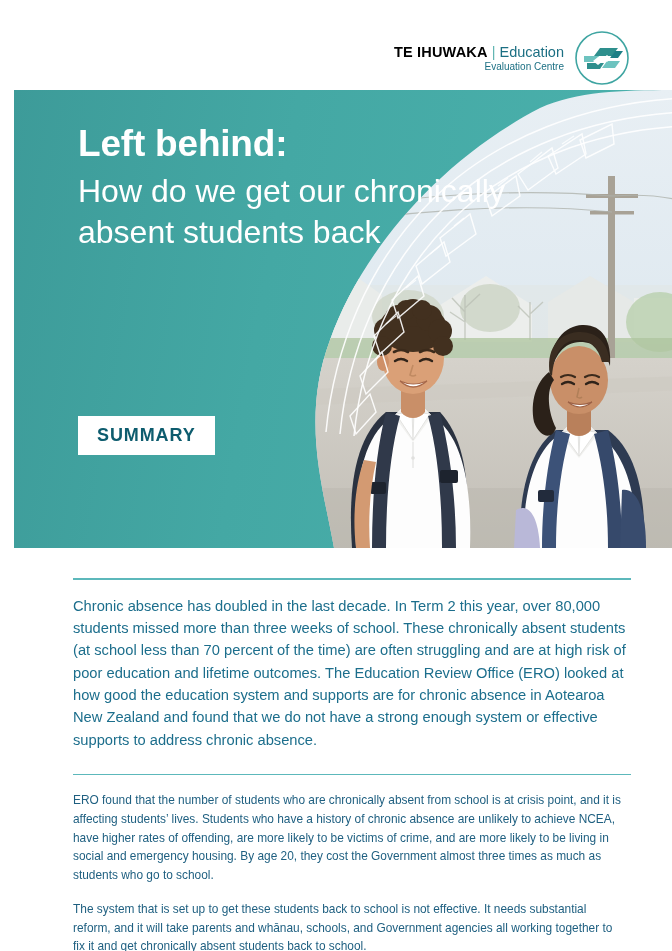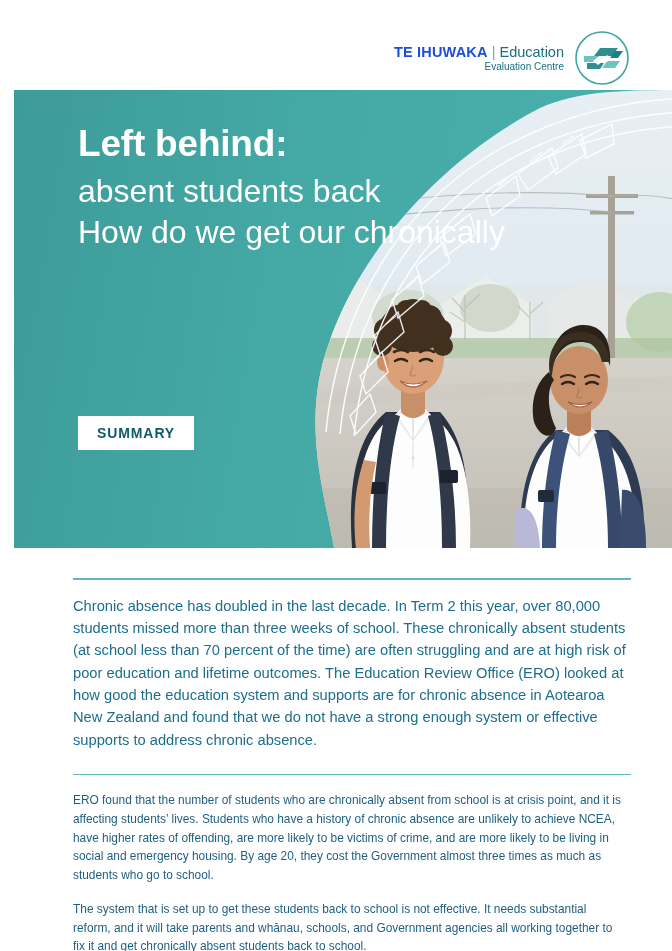--- a/index.html
+++ b/index.html
@@ -15,21 +15,21 @@
   .header {
     position:absolute; left:0; top:0; width:672px; height:90px;
     background:#ffffff;
   }
   .logo-wrap {
     position:absolute; right:42px; top:30px;
     display:flex; align-items:center; gap:10px;
   }
   .logo-text { text-align:right; line-height:1.18; }
   .logo-line1 { font-size:14.5px; white-space:nowrap; }
-  .logo-te { font-weight:bold; color:#1d4ed8; letter-spacing:.2px; }
+  .logo-te { font-weight:bold; color:#000000; letter-spacing:.2px; }
   .logo-sep { color:#5cb3b0; margin:0 4px; font-weight:300; }
   .logo-ed { color:#1b6f83; font-weight:400;text-align:center; }
   .logo-line2 { font-size:10px; color:#1b6f83; white-space:nowrap; }
   .logo-mark { position:relative; width:56px; height:56px; flex:0 0 56px; }
 
   
   .hero {
     position:absolute; left:14px; top:90px; width:672px; height:458px;
     background:linear-gradient(100deg,#3d9b99 0%,#44a8a4 38%,#4cb3ae 100%);
     overflow:hidden;
@@ -49,21 +49,21 @@
     font-size:37px; font-weight:bold; color:#ffffff;
     letter-spacing:-.2px; line-height:1.15;
   }
   .title-light {
     font-size:32px; font-weight:300; color:#ffffff;
     line-height:1.28; margin-top:5px;
   }
   .summary-badge {
     position:absolute; left:64px; top:326px; z-index:5;
     background:#ffffff; color:#0d5c6e;
-    font-size:14px; font-weight:bold; letter-spacing:.9px;
+    font-size:18px; font-weight:bold; letter-spacing:.9px;
     padding:9px 19px;
   }
 
   
   .body-area {
     position:absolute; left:16px; top:548px; width:672px; height:403px;
     background:#ffffff; padding:0 57px;
   }
   .rule { height:1.5px; background:#5cb8bb; width:558px; }
   .rule-1 { margin-top:30px; }
@@ -283,22 +283,22 @@
         <path d="M116,198 L126,190"></path>
         <path d="M96,234 L106,226"></path>
         <path d="M80,274 L90,266"></path>
       </g>
     </svg>
   </div>
 
   <div class="hero-title">
     <div class="title-bold">Left behind:</div>
     <div class="title-light">
+      <div>How do we get our chronically</div>
       <div>absent students back</div>
-      <div>How do we get our chronically</div>
     </div>
   </div>
 
   <div class="summary-badge">SUMMARY</div>
 </div>
 
 <div class="body-area">
   <div class="rule rule-1"></div>
   <p class="lead">Chronic absence has doubled in the last decade. In Term 2 this year, over 80,000 students missed more than three weeks of school. These chronically absent students (at school less than 70 percent of the time) are often struggling and are at high risk of poor education and lifetime outcomes. The Education Review Office (ERO) looked at how good the education system and supports are for chronic absence in Aotearoa New Zealand and found that we do not have a strong enough system or effective supports to address chronic absence.</p>
   <div class="rule rule-2"></div>

